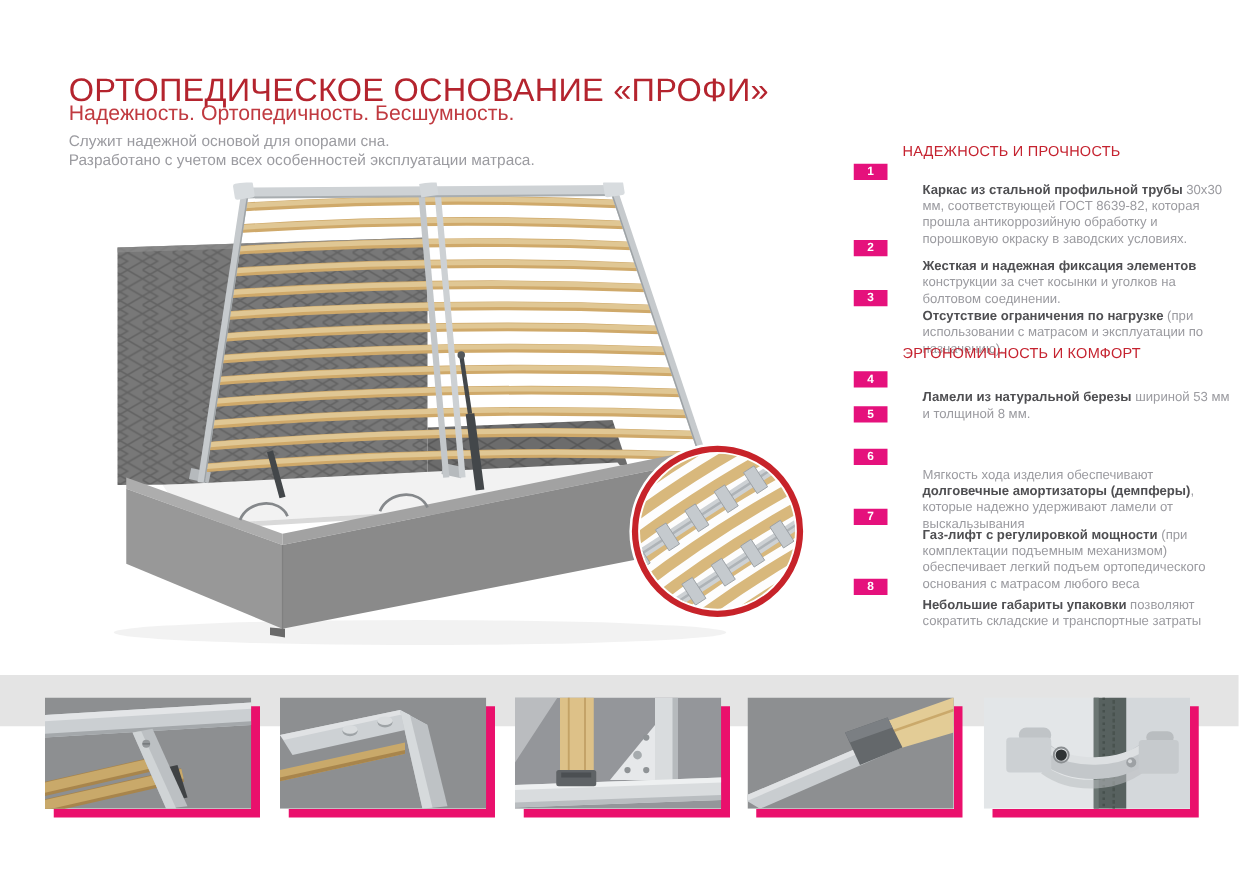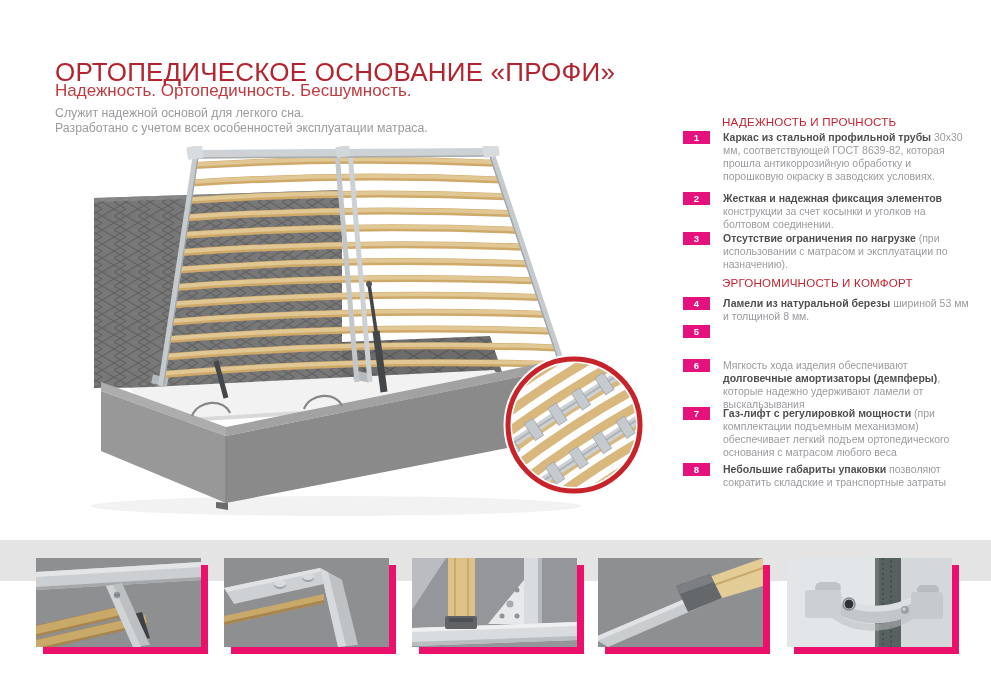--- a/index.html
+++ b/index.html
@@ -9,33 +9,33 @@
          color:#b4242e;letter-spacing:.2px;white-space:nowrap}
   .subtitle{position:absolute;left:55px;top:81px;font-size:17px;color:#c03a40;white-space:nowrap}
   .desc{position:absolute;left:55px;top:106px;font-size:12.3px;color:#9b9ba0;line-height:14.5px}
   .bed-wrap{position:absolute;left:66px;top:146px;width:590px;height:372px}
   .features{position:absolute;left:683px;top:0;width:295px;height:540px}
   .sec-h{position:absolute;left:39px;font-size:11.6px;font-weight:normal;color:#c5222f;
          letter-spacing:.2px;white-space:nowrap}
   .feat{position:absolute;left:0;display:flex;gap:12px}
   .badge{width:27px;height:13px;background:#e5117c;color:#fff;font-size:9.5px;font-weight:bold;
          display:flex;align-items:center;justify-content:center;flex:none;margin-top:1px}
-  .ftext{margin:1px;width:250px;font-size:10.5px;line-height:13px;color:#9b9ba0}
+  .ftext{margin:16px;width:250px;font-size:10.5px;line-height:13px;color:#9b9ba0}
   .ftext .b{font-weight:bold;color:#4f4f52}
   .band{position:absolute;left:0;top:540px;width:991px;height:41px;background:#e4e4e4}
   .thumb{position:absolute;top:558px;width:165px;height:89px;box-shadow:7px 7px 0 0 #ea106c}
   .thumb svg{display:block}
 </style>
 </head>
 <body>
 
 <h1 class="title">ОРТОПЕДИЧЕСКОЕ ОСНОВАНИЕ «ПРОФИ»</h1>
 <div class="subtitle">Надежность. Ортопедичность. Бесшумность.</div>
 <div class="desc">
-  <div>Служит надежной основой для легкого сна.</div>
+  <div>Служит надежной основой для опорами сна.</div>
   <div>Разработано с учетом всех особенностей эксплуатации матраса.</div>
 </div>
 
 <div class="bed-wrap">
 <svg width="590" height="372" viewBox="0 0 590 372">
   <defs>
     <pattern id="quilt" width="24" height="14" patternUnits="userSpaceOnUse">
       <rect width="24" height="14" fill="#787878"></rect>
       <path d="M0,7 L12,0 L24,7 L12,14 Z" fill="none" stroke="#636363" stroke-width="1.3"></path>
       <path d="M-12,7 L0,0 L12,7 L0,14 Z" fill="none" stroke="#636363" stroke-width="1.3"></path>

